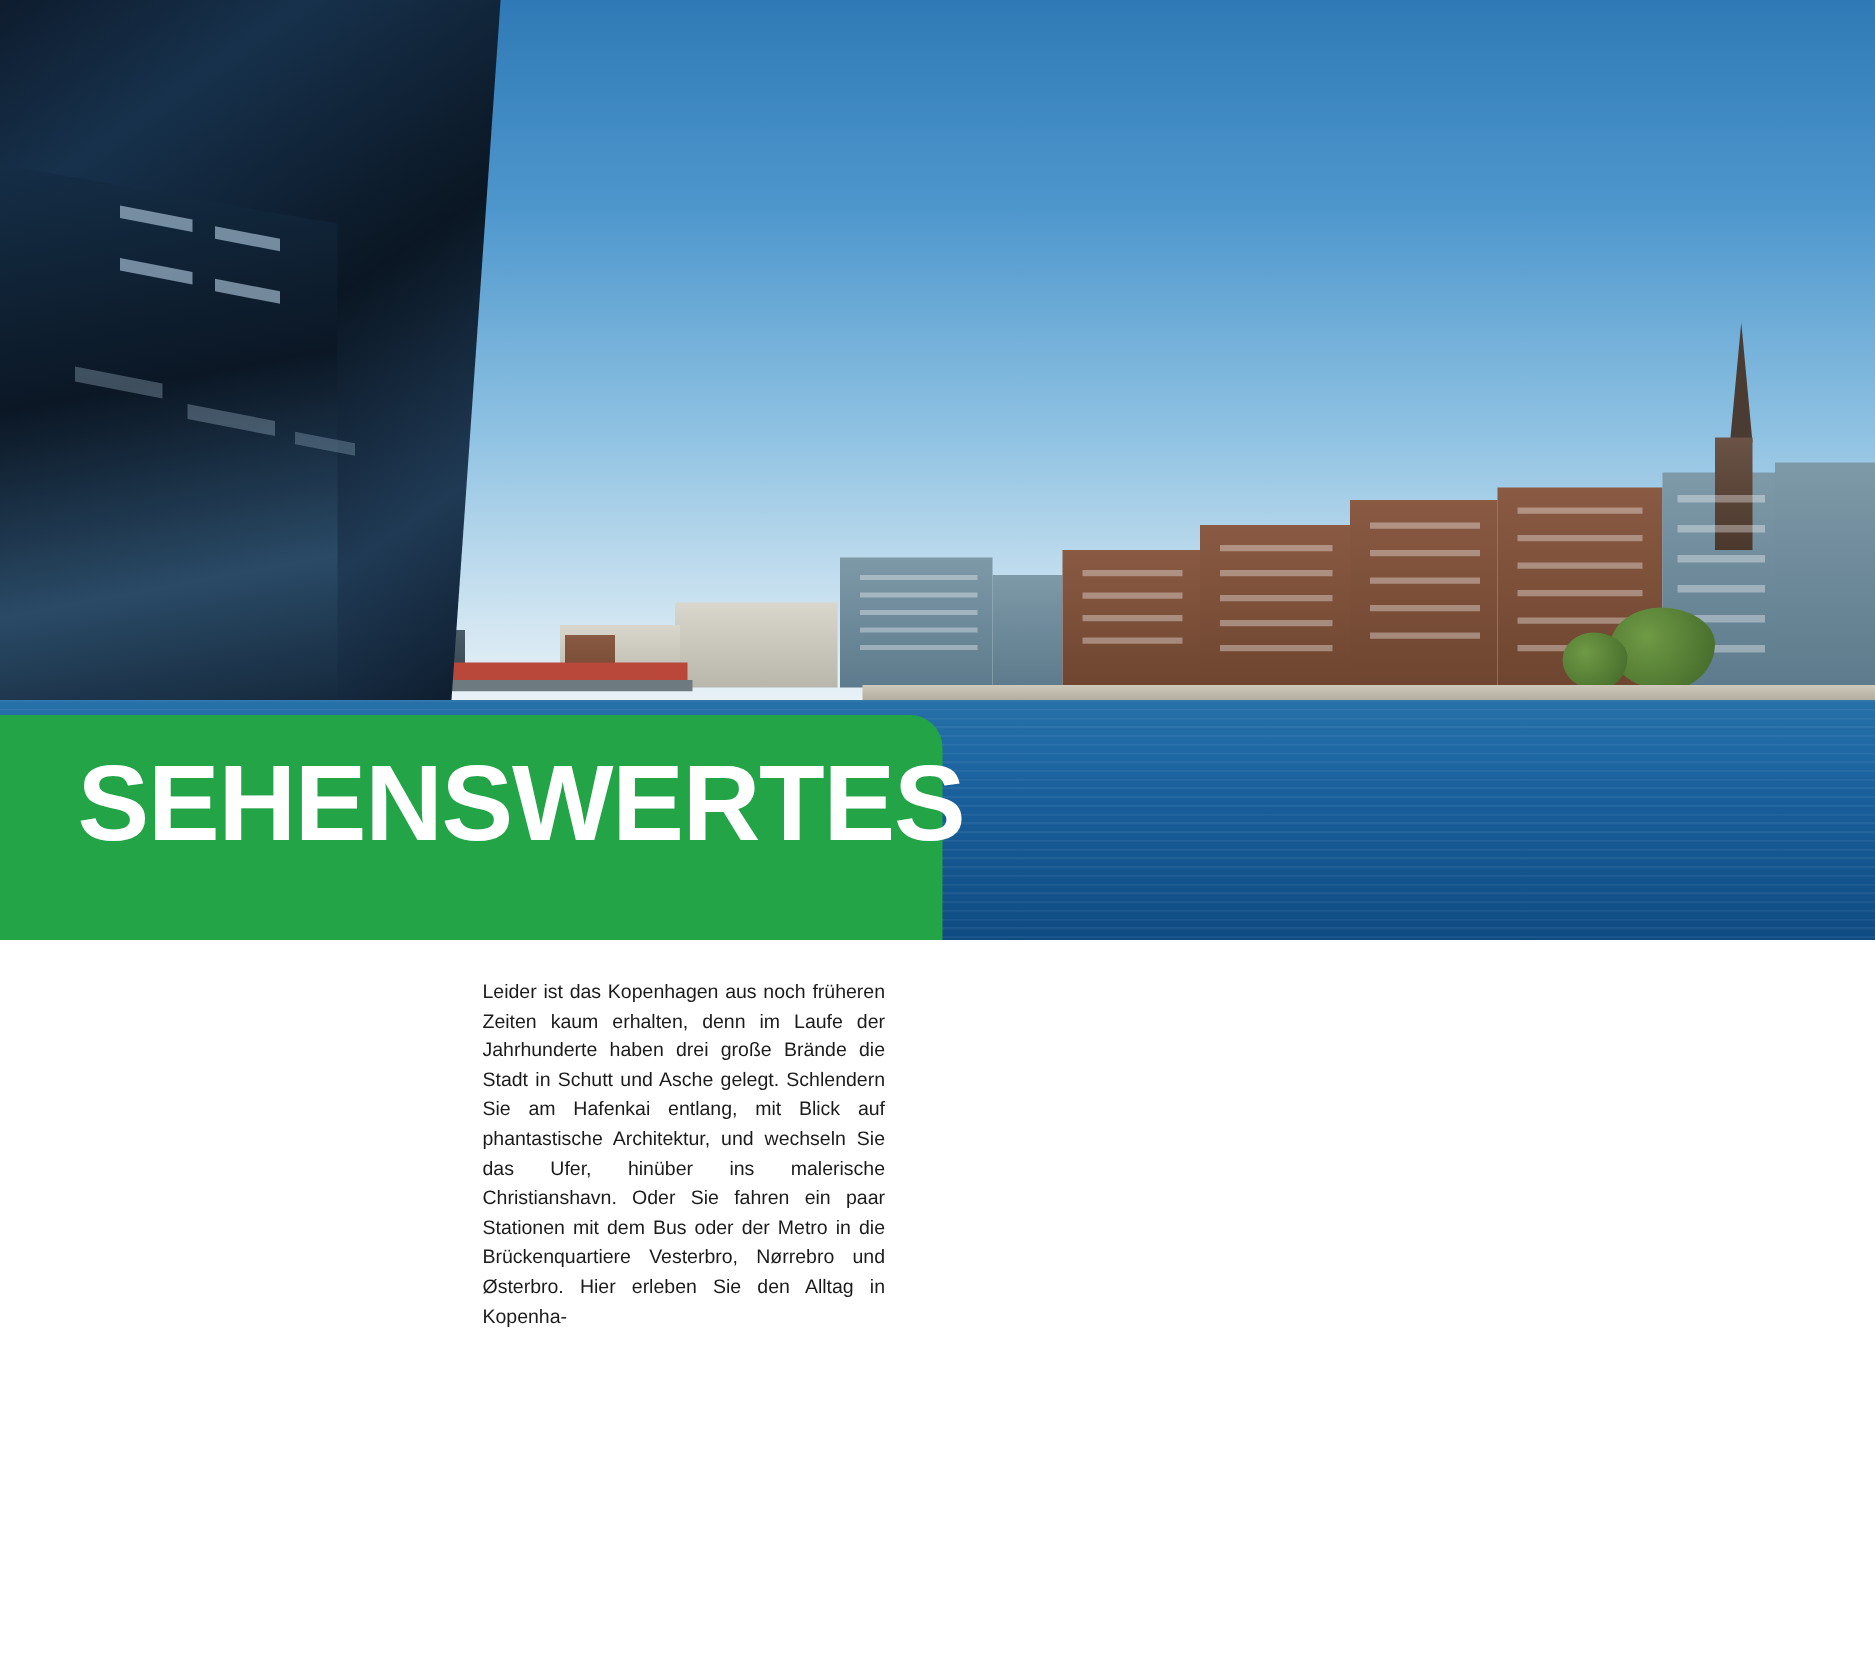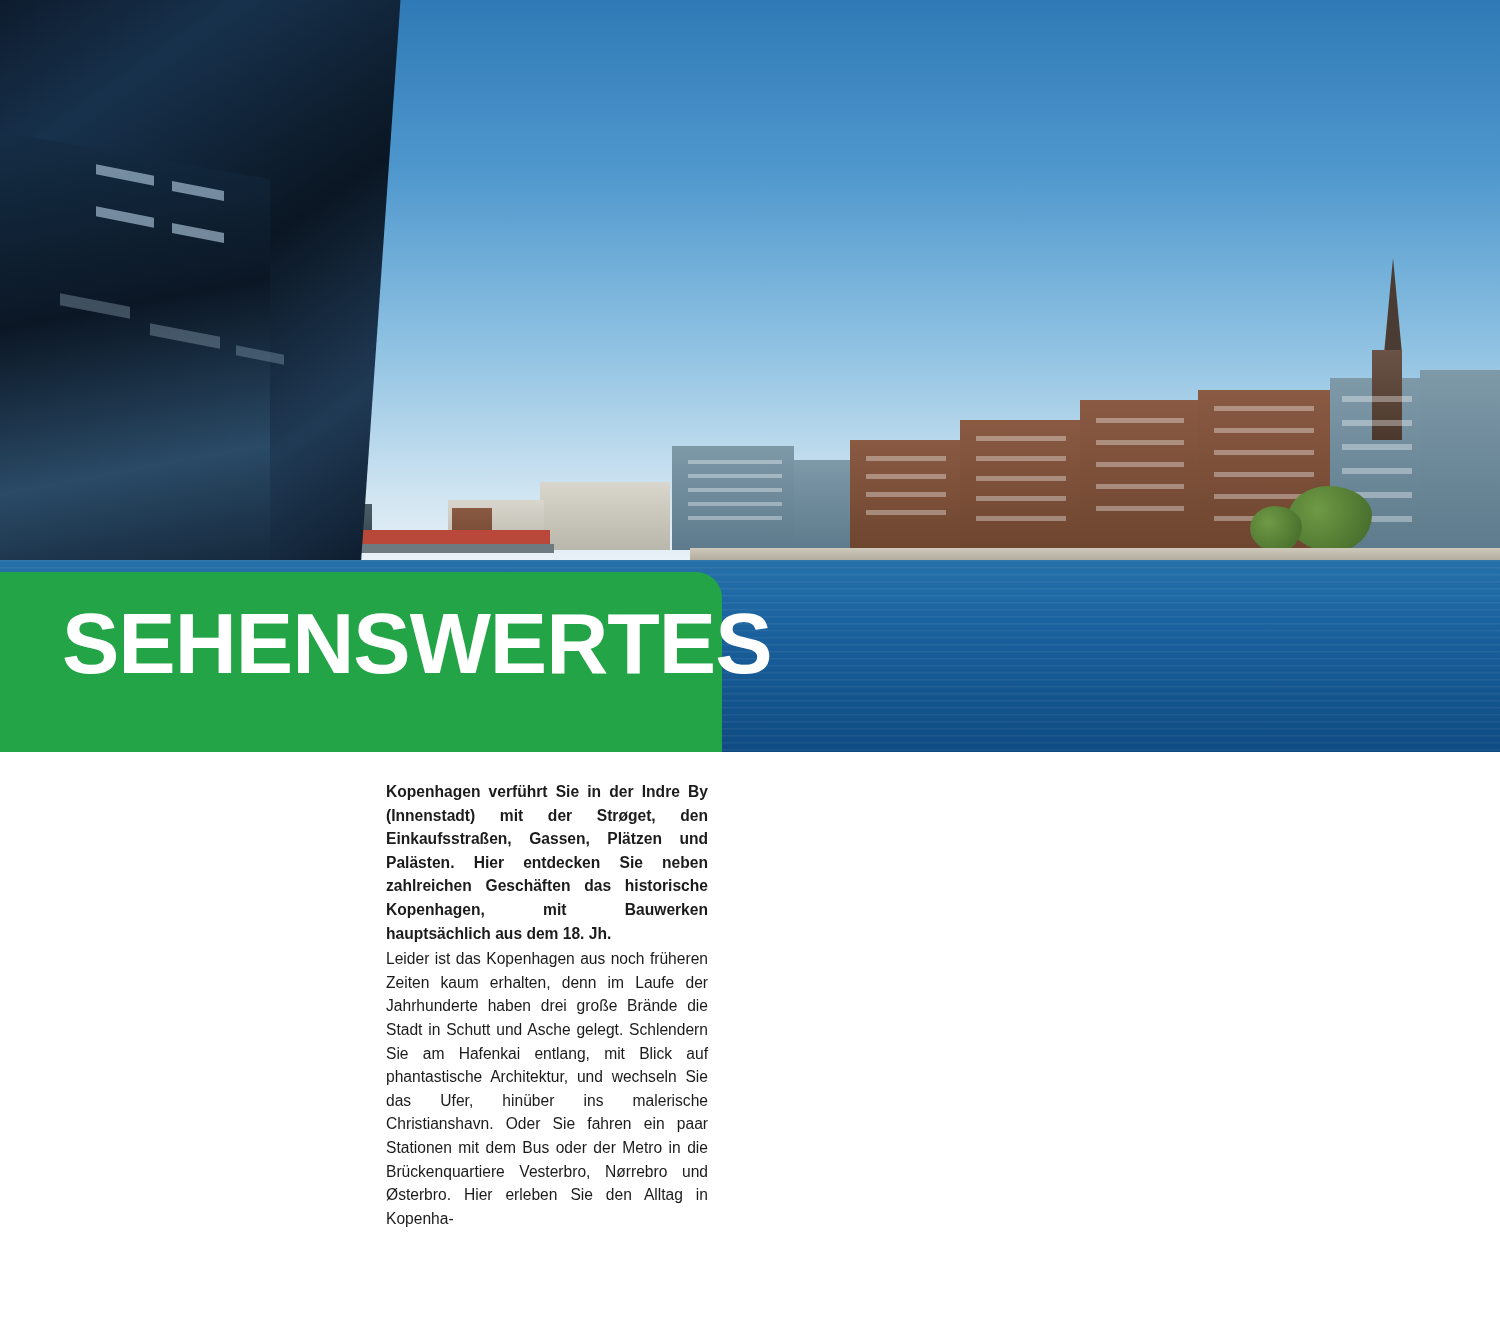--- a/index.html
+++ b/index.html
@@ -68,21 +68,21 @@
     border-left:9px solid transparent;border-right:9px solid transparent;border-bottom:96px solid #4a3b33;
   }
   .tower{position:absolute;left:2px;top:92px;width:30px;height:90px;background:linear-gradient(to bottom,#6a5346,#4b382c);}
   .tree{
     position:absolute;border-radius:48% 52% 46% 54%/48% 44% 56% 52%;
     background:radial-gradient(circle at 35% 35%,#6f9a45,#3f6527);
   }
   
   .title-panel{
     position:absolute;left:0;top:572px;width:722px;height:180px;
-    background:#22a447;border-radius:0 26px 0 0;
+    background:#22a447;border-radius:0 26px 0 0;padding-left:32px;
   }
   .title-panel h1{
     margin:0;position:absolute;left:62px;top:28px;
     font-size:86px;line-height:86px;letter-spacing:-1px;
     font-weight:800;color:#ffffff;font-family:"Liberation Sans",sans-serif;
   }
   
   .page{position:absolute;left:0;top:752px;width:1500px;height:592px;background:#fff;}
   .col{position:absolute;top:28px;font-size:15.6px;line-height:23.6px;color:#1b1b1b;}
   .col p{margin:0;}
@@ -167,17 +167,16 @@
   <div class="water"></div>
 
   <div class="title-panel">
     <h1>SEHENSWERTES</h1>
   </div>
 </div>
 
 <div class="page">
 
   <div class="col col2">
-    <p class="jt bold">Kopenhagen verführt Sie in der Indre By (Innenstadt) mit der Strøget, den Einkaufsstraßen, Gassen, Plätzen und Palästen. Hier entdecken Sie neben zahlreichen Geschäften das historische Kopenhagen, mit Bauwerken hauptsächlich aus dem 18. Jh.</p>
     <p class="jt" style="margin-top:2px;">Leider ist das Kopenhagen aus noch früheren Zeiten kaum erhalten, denn im Laufe der Jahrhunderte haben drei große Brände die Stadt in Schutt und Asche gelegt. Schlendern Sie am Hafenkai entlang, mit Blick auf phantastische Architektur, und wechseln Sie das Ufer, hinüber ins malerische Christianshavn. Oder Sie fahren ein paar Stationen mit dem Bus oder der Metro in die Brückenquartiere Vesterbro, Nørrebro und Østerbro. Hier erleben Sie den Alltag in Kopenha-</p>
   </div>
 
 </div>
 
 </body></html>

